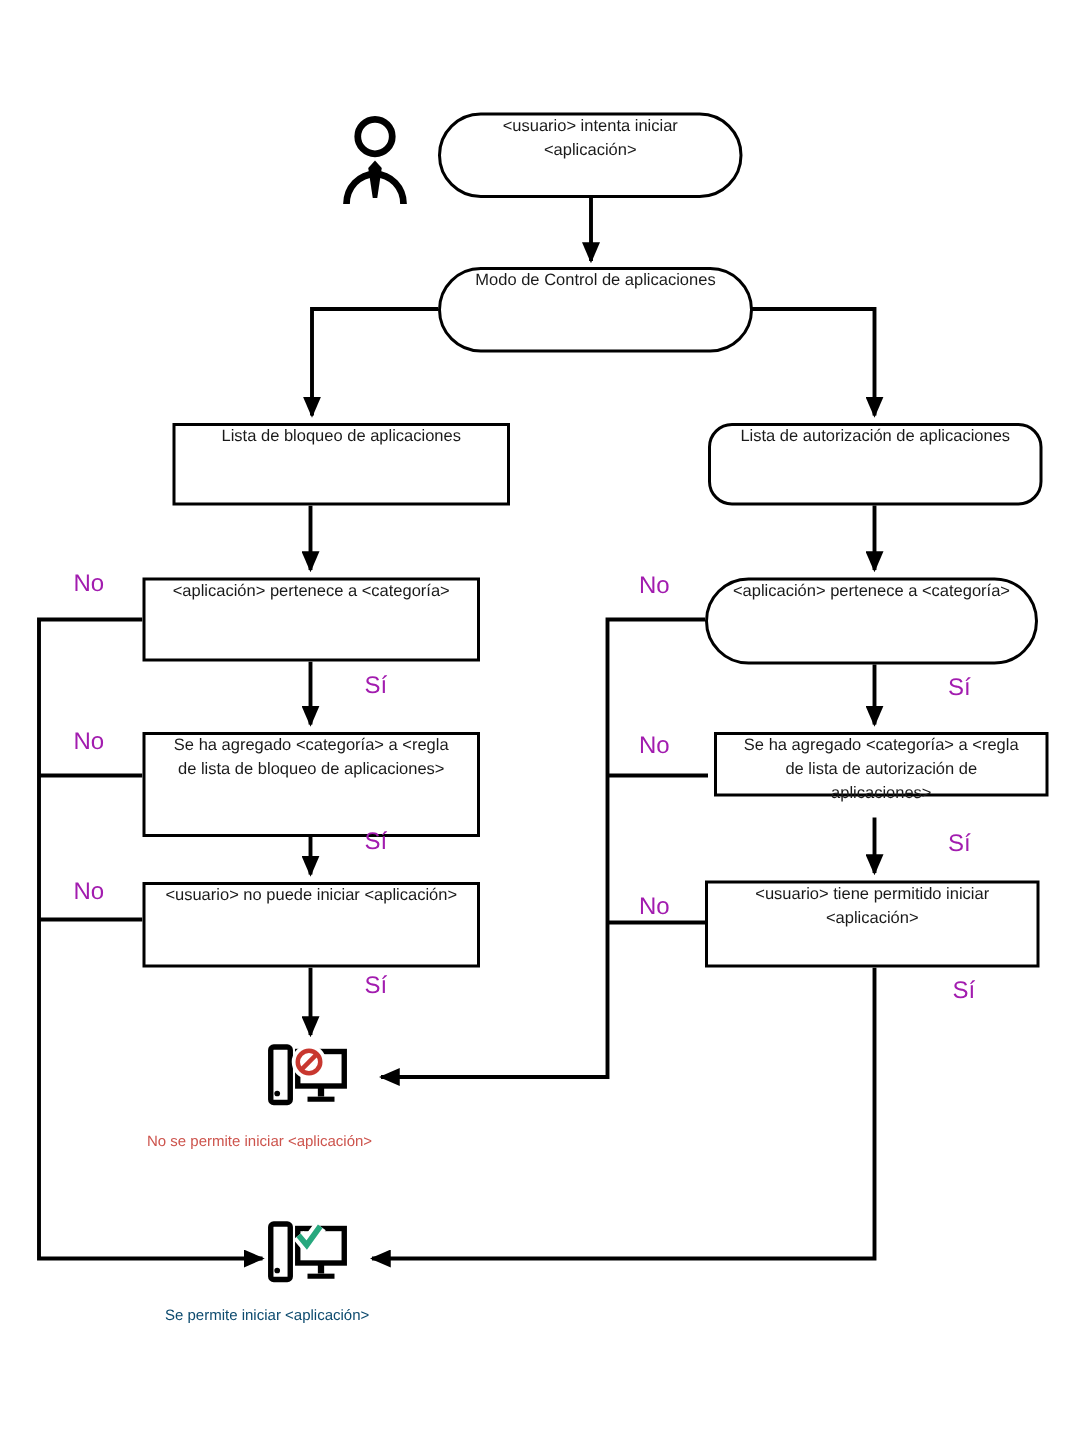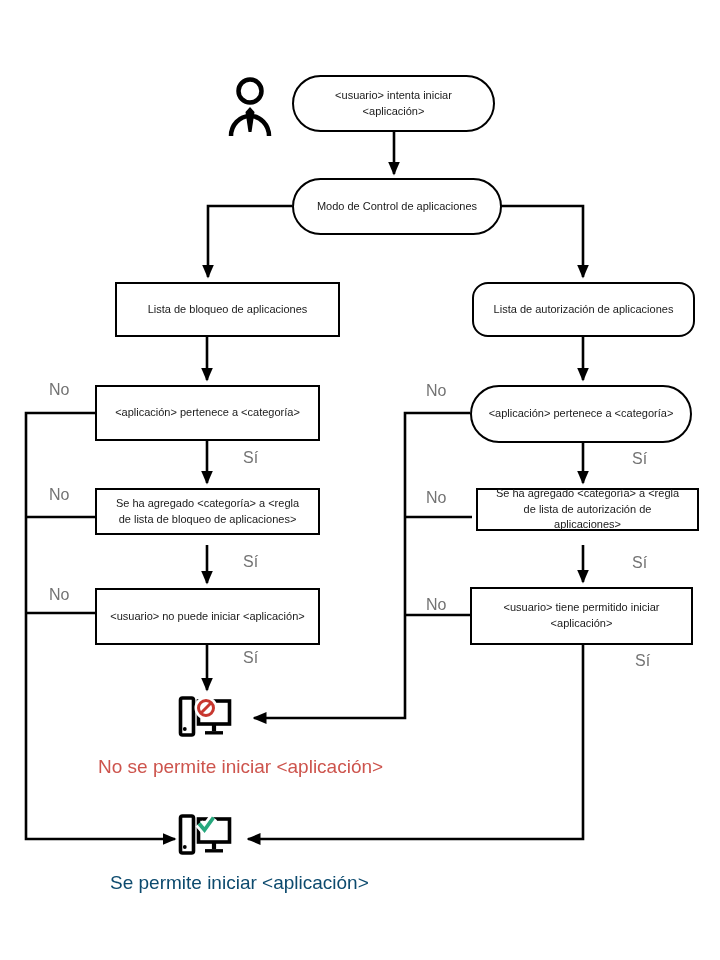--- a/index.html
+++ b/index.html
@@ -1,25 +1,25 @@
 <!DOCTYPE html>
 <html><head>
 <meta charset="utf-8">
 <style>
   html,body{margin:0;padding:0;background:#fff;}
   .canvas{position:relative;width:720px;height:960px;background:#fff;overflow:hidden;
           font-family:"Liberation Sans", sans-serif;color:#1a1a1a;}
   .wires{position:absolute;left:0;top:0;}
-  .node{position:absolute;display:flex;align-items:center;justify-content:center;
+  .node{position:absolute;display:flex;justify-content:center;
         text-align:center;border:2.5px solid #000;background:#fff;
         font-size:11px;line-height:1.45;box-sizing:border-box;}
   .stadium{border-radius:29px;}
   .rect{border-radius:0;}
-  .edge-label{position:absolute;font-size:16px;color:#737373;}
-  .result{position:absolute;font-size:19px;}
+  .edge-label{position:absolute;font-size:16px;color:#a21caf;}
+  .result{position:absolute;font-size:10px;}
   .iconwrap{position:absolute;}
 </style>
 </head>
 <body>
 
 <div class="canvas">
 
   <svg class="wires" width="720" height="960" viewBox="0 0 720 960">
     <defs>
       <marker id="ah" markerUnits="userSpaceOnUse" markerWidth="14" markerHeight="12" refX="12.5" refY="6" orient="auto">
@@ -72,21 +72,21 @@
   </div>
 
   <div class="node rect" style="left:95px;top:385px;width:225px;height:56px;padding:0 14px;">
     <span>&lt;aplicación&gt; pertenece a &lt;categoría&gt;</span>
   </div>
 
   <div class="node stadium" style="left:470px;top:385px;width:222px;height:58px;padding:0 16px;">
     <span>&lt;aplicación&gt; pertenece a &lt;categoría&gt;</span>
   </div>
 
-  <div class="node rect" style="left:95px;top:488px;width:225px;height:47px;padding:0 12px;">
+  <div class="node rect" style="left:95px;top:488px;width:225px;height:70px;padding:0 12px;">
     <span>Se ha agregado &lt;categoría&gt; a &lt;regla de lista de bloqueo de aplicaciones&gt;</span>
   </div>
 
   <div class="node rect" style="left:476px;top:488px;width:223px;height:43px;padding:0 12px;">
     <span>Se ha agregado &lt;categoría&gt; a &lt;regla de lista de autorización de aplicaciones&gt;</span>
   </div>
 
   <div class="node rect" style="left:95px;top:588px;width:225px;height:57px;padding:0 12px;">
     <span>&lt;usuario&gt; no puede iniciar &lt;aplicación&gt;</span>
   </div>

